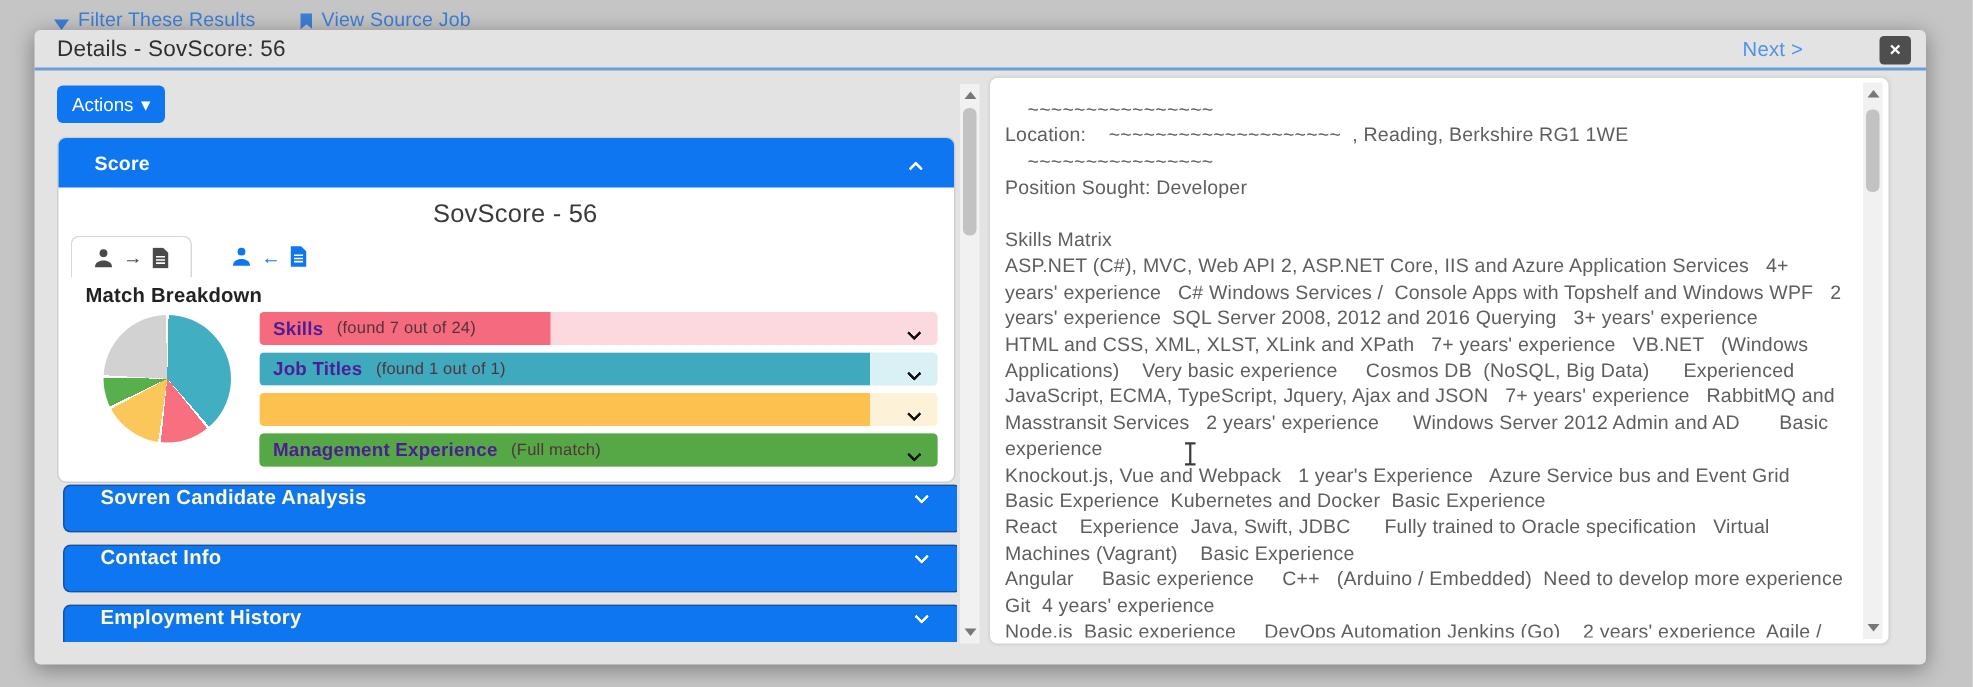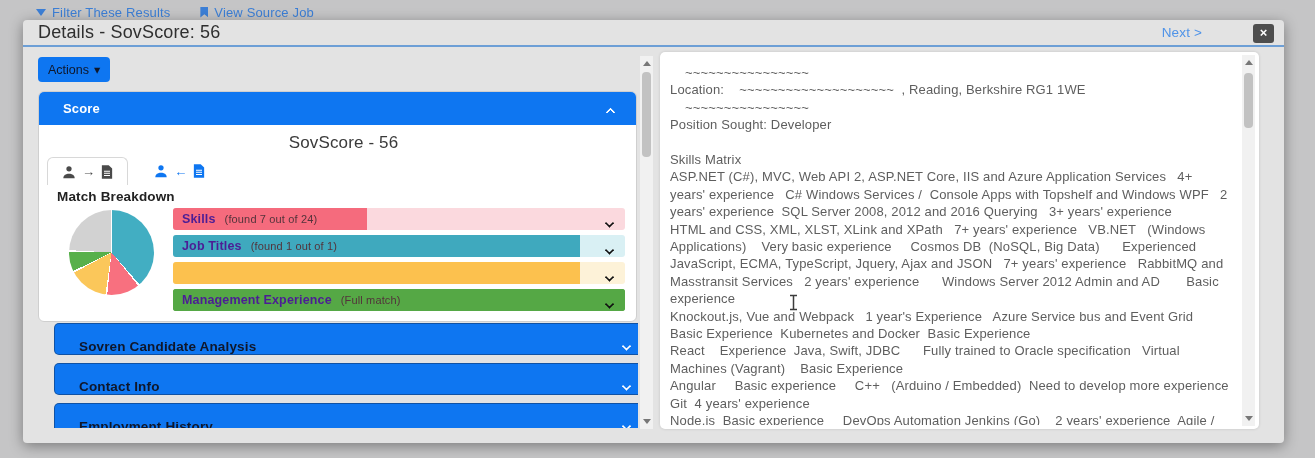--- a/index.html
+++ b/index.html
@@ -11,51 +11,51 @@
     overflow:hidden;
     letter-spacing:.15px;
   }
 
   
   .top-strip {
     position:absolute; left:36px; top:4px; height:16px;
     display:flex; align-items:center; gap:30px;
     font-size:13px; color:#8f9093; white-space:nowrap;
   }
-  .top-link { display:flex; align-items:center; gap:6px; color:#3c7fd6; cursor:pointer; }
+  .top-link { display:flex; align-items:flex-end; gap:6px; color:#3c7fd6; cursor:pointer; }
   .tri-filter { width:0;height:0;border-left:5px solid transparent;border-right:5px solid transparent;border-top:7px solid #3c7fd6; }
   .bookmark { width:8px; height:11px; background:#3c7fd6; clip-path:polygon(0 0,100% 0,100% 100%,50% 70%,0 100%); }
 
   
   .modal {
     position:absolute; left:23px; top:20px; width:1261px; height:423px;
     background:#e3e3e3; border-radius:4px;
     box-shadow:0 3px 14px rgba(0,0,0,.38); 
   }
   .modal-header {
     position:absolute; left:0; top:0; right:0; height:27px;
     border-bottom:2px solid #6d9fd6;
     display:flex; align-items:center; padding:0 10px 0 15px;
   }
-  .modal-title { font-size:18px; color:#2f2f2f; font-weight:500; }
+  .modal-title { font-size:15px; color:#2f2f2f; font-weight:500; }
   .next-link { margin-left:auto; margin-right:72px; font-size:13.5px; color:#4f93e8; cursor:pointer; }
   .close-btn {
     position:absolute; right:10px; top:4px; width:21px; height:19px;
     background:#4e4e4e; border-radius:3px; color:#fff;
     font-size:13px; font-weight:bold; text-align:center; line-height:18px; cursor:pointer;
   }
 
   
   .toolbar-row {
     position:absolute; left:15px; top:37px; width:600px; height:25px;
     display:flex; align-items:center;
   }
   .actions-btn {
     height:25px; padding:0 10px; background:#0e76f1; border:none; border-radius:4px;
-    color:#0f172a; font-size:12.5px; font-family:inherit; cursor:pointer;
+    color:#ffffff; font-size:12.5px; font-family:inherit; cursor:pointer;
     display:flex; align-items:center; gap:5px;
   }
   .doc-id { margin-left:auto; margin-right:12px; font-size:12.5px; color:#5a5a5a; }
 
   .left-scroll-wrap {
     position:absolute; left:15px; top:71px; width:600px; height:337px; overflow:hidden;
   }
   .score-card {
     position:absolute; left:0; top:0; width:599px; height:231px;
     background:#fff; border-radius:6px; border:1px solid #cfcfcf;
@@ -89,24 +89,24 @@
   .ev-fill { position:absolute; left:0; top:0; bottom:0; }
   .ev-text { position:absolute; left:9px; top:0; bottom:0; display:flex; align-items:center; gap:9px; white-space:nowrap; }
   .ev-name { font-size:12.5px; font-weight:bold; color:#4c1d95; }
   .ev-detail { font-size:11px; color:#53333b; }
   .chev { display:inline-block; width:7px; height:7px; border-right:2.6px solid currentColor; border-bottom:2.6px solid currentColor; border-radius:1px; }
   .chev-down { transform:rotate(45deg) translate(-1px,-1px); }
   .chev-up { transform:rotate(-135deg) translate(-2px,-2px); }
   .ev-chev { position:absolute; right:12px; top:6px; color:#111; }
 
   .section-bar {
-    position:absolute; left:16px; width:599px; height:32px;
+    position:absolute; left:4px; width:599px; height:32px;
     background:#0e76f1; border:1px solid rgba(20,40,70,.45); border-radius:5px;
-    display:flex; align-items:flex-end; padding:0 22px 0 24px;
-    color:#0f172a; font-size:13.5px; font-weight:bold; cursor:pointer;
+    display:flex; align-items:flex-start; padding:0 22px 0 24px;
+    color:#fef9c3; font-size:13.5px; font-weight:bold; cursor:pointer;
   }
   .bar-chev { margin-left:auto; color:#fff; }
 
   
   .v-scrollbar { position:absolute; background:#f1f1f1; width:13px; }
   .v-scrollbar .thumb { position:absolute; left:2px; width:9px; background:#c2c2c2; border-radius:4px; }
   .tri-up, .tri-down { position:absolute; left:2.5px; width:0; height:0; border-left:4px solid transparent; border-right:4px solid transparent; }
   .tri-up { border-bottom:5px solid #777; top:5px; }
   .tri-down { border-top:5px solid #777; bottom:5px; }
 

